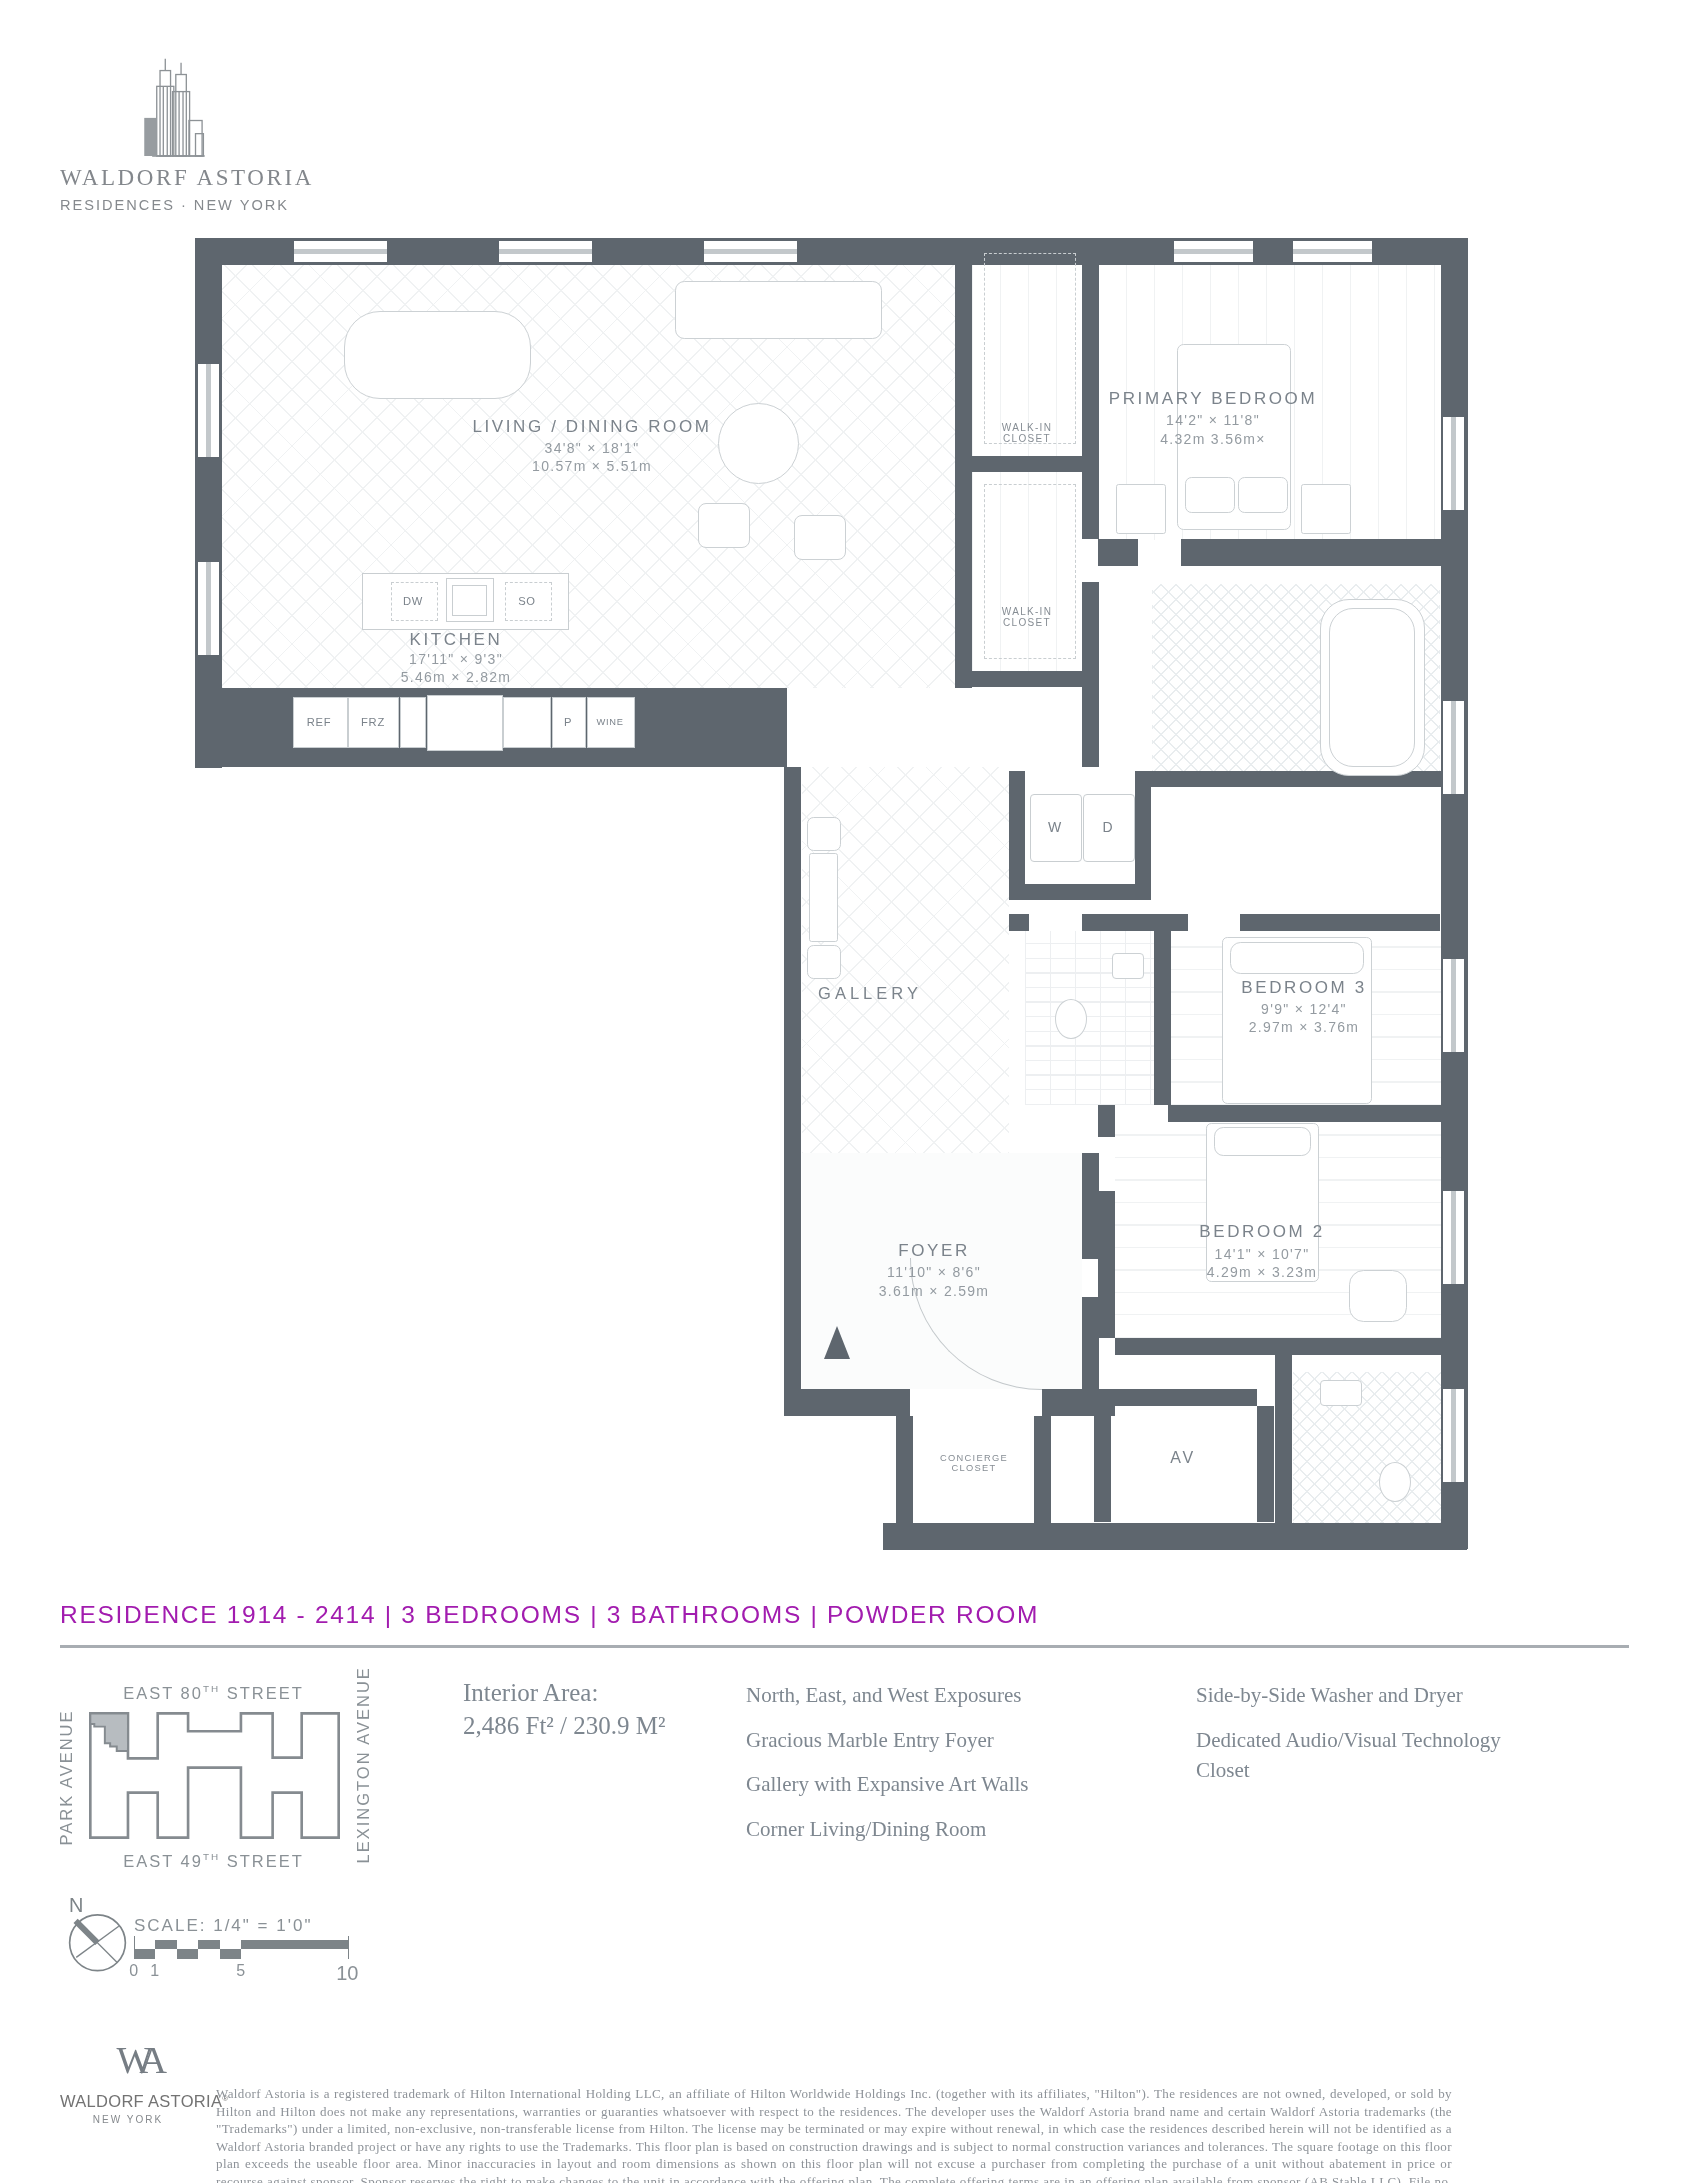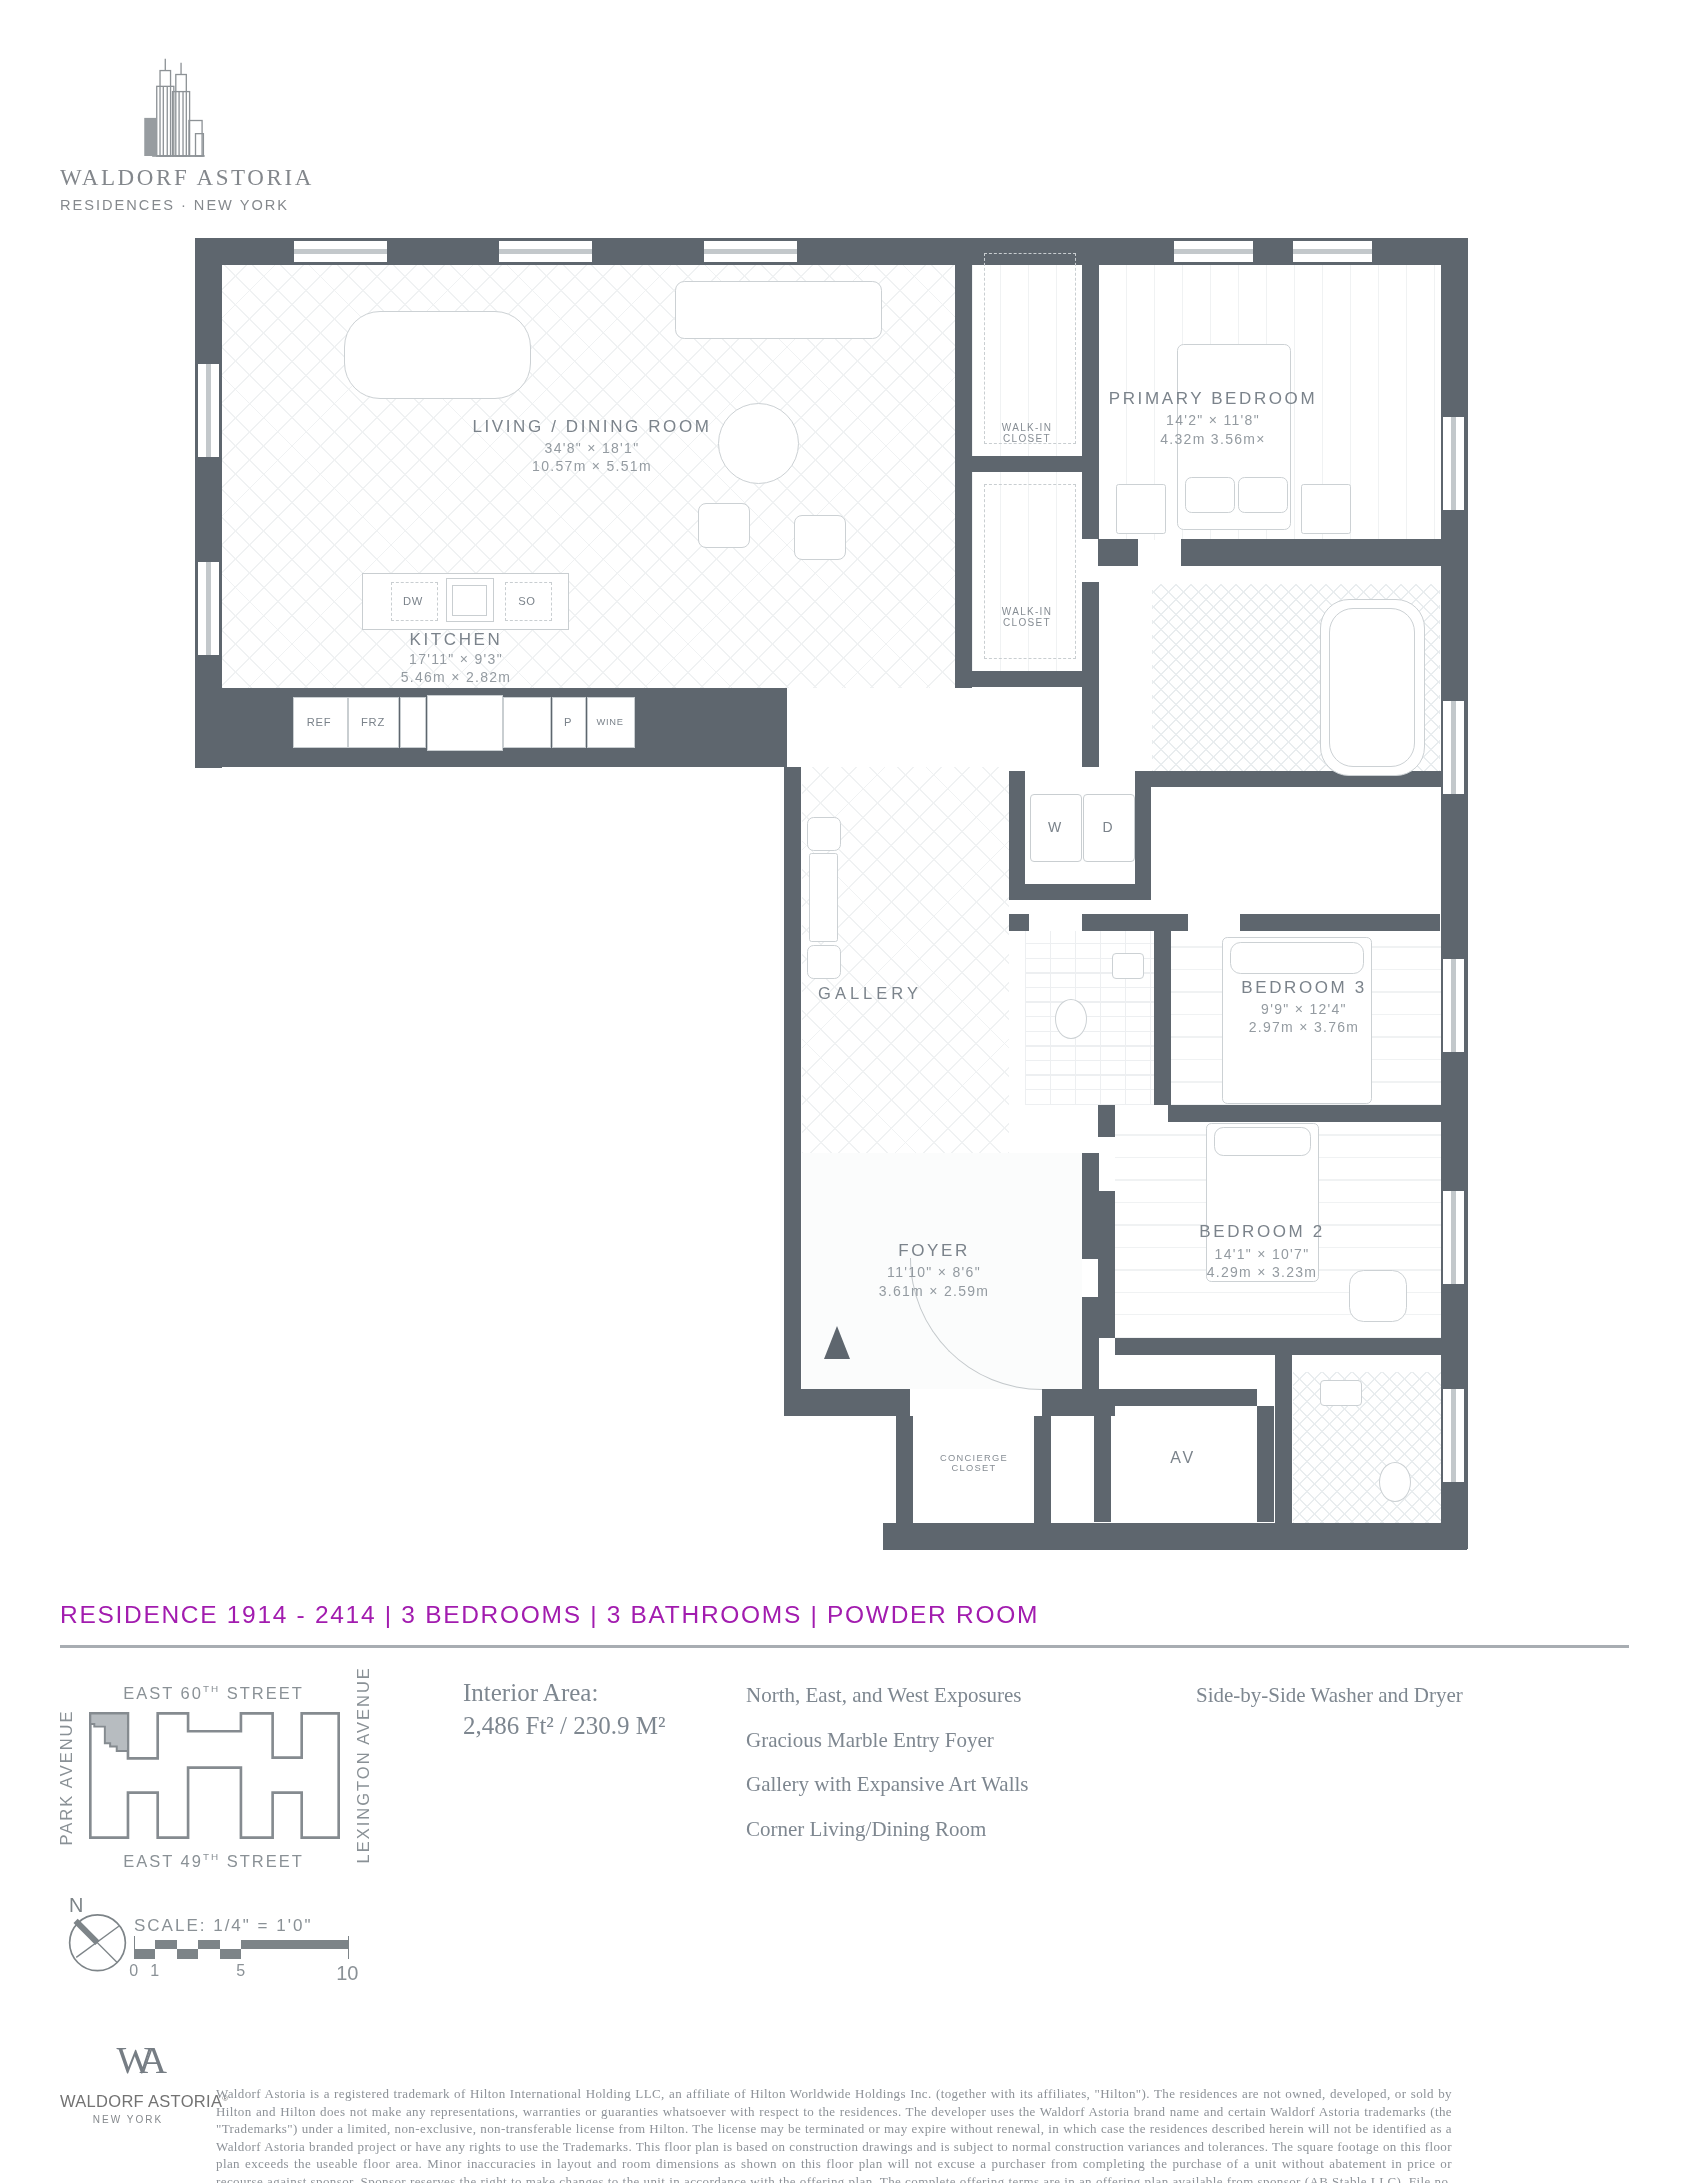--- a/index.html
+++ b/index.html
@@ -217,21 +217,21 @@
     <span>CONCIERGE</span><br>
     <span>CLOSET</span>
   </div>
   <div class="rname" style="left:988px;top:1211px;font-size:16px">AV</div>
 </div>
 
 <div class="title">RESIDENCE 1914 - 2414 | 3 BEDROOMS | 3 BATHROOMS | POWDER ROOM</div>
 <div class="abs" style="left:60px;top:1645px;width:1569px;height:2.6px;background:#a8adb2"></div>
 
 <div class="street" style="left:88px;top:1683px;width:251px">
-  <span>EAST 60</span><sup>TH</sup><span> STREET</span>
+  <span>EAST 80</span><sup>TH</sup><span> STREET</span>
 </div>
 <div class="street" style="left:88px;top:1851px;width:251px">
   <span>EAST 49</span><sup>TH</sup><span> STREET</span>
 </div>
 <div class="street" style="left:-20px;top:1768px;width:172px;transform:rotate(-90deg)">PARK AVENUE</div>
 <div class="street" style="left:277px;top:1768px;width:172px;transform:rotate(-90deg)">LEXINGTON AVENUE</div>
 
 <svg style="position:absolute;left:89px;top:1712px" width="251" height="127" viewBox="-2 -2 380 192">
   <path d="M0,0 H57 V68 H102 V0 H148 V27 H228 V0 H276 V67 H320 V0 H376 V188 H320 V120 H276 V188 H228 V82 H148 V188 H102 V120 H57 V188 H0 Z" fill="none" stroke="#858b90" stroke-width="4"></path>
   <path d="M0,0 L57,0 L57,57 L40,57 L40,50 L30,50 L30,45 L22,45 L22,20 L6,20 L6,16 L0,16 Z" fill="#b7bcc0" stroke="#858b90" stroke-width="3"></path>
@@ -268,20 +268,21 @@
 
 <div class="serif" style="position:absolute;left:746px;top:1680px;width:318px">
   <div class="feat">North, East, and West Exposures</div>
   <div class="feat">Gracious Marble Entry Foyer</div>
   <div class="feat">Gallery with Expansive Art Walls</div>
   <div class="feat">Corner Living/Dining Room</div>
 </div>
 
 <div class="serif" style="position:absolute;left:1196px;top:1680px;width:351px">
   <div class="feat">Side-by-Side Washer and Dryer</div>
+  <div class="feat">Dedicated Audio/Visual Technology Closet</div>
 </div>
 
 <svg style="position:absolute;left:111px;top:2032px" width="60" height="53" viewBox="0 0 90 80">
   <text x="8" y="62" font-size="58" fill="#767d84" font-family="Liberation Serif, serif" letter-spacing="-14">WA</text>
 </svg>
 <div style="position:absolute;left:60px;top:2092px;width:136px;text-align:right;font-size:16.5px;letter-spacing:0.3px;color:#737373;white-space:nowrap">
   <span>WALDORF ASTORIA</span><sup style="font-size:8px">®</sup>
 </div>
 <div style="position:absolute;left:60px;top:2114px;width:136px;text-align:center;font-size:10px;letter-spacing:2px;color:#85898d">NEW YORK</div>
 

